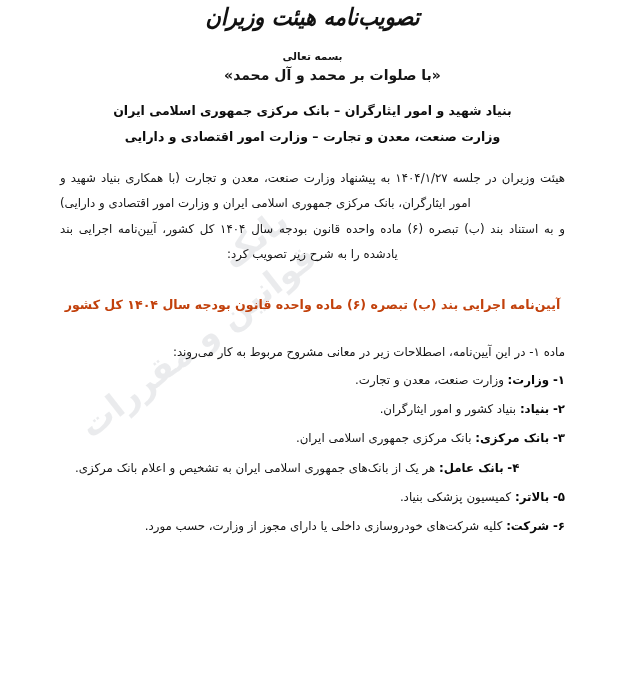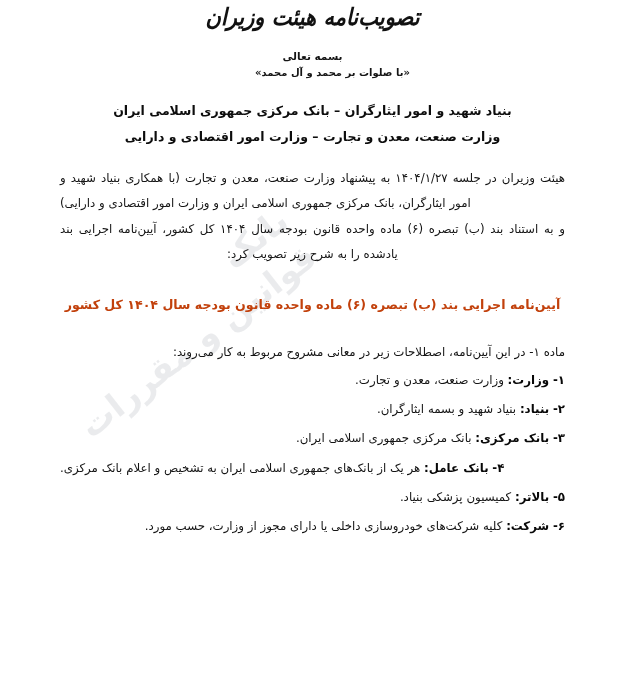--- a/index.html
+++ b/index.html
@@ -69,21 +69,21 @@
     right: 0;
     text-align: center;
     line-height: 1.55;
   }
   .invocation .basmala {
     font-size: 10.5px;
     font-weight: 700;
     color: #151515;
   }
   .invocation .salawat {
-    font-size: 10px;
+    font-size: 14px;
     font-weight: 700;
     color: #151515;
     margin-top: 1px;
     padding-left: 40px;
   }
 
   
   .addressees {
     position: absolute;
     top: 98px;
@@ -130,21 +130,21 @@
     color: #c2410c;
     line-height: 1.8;
   }
 
   
   .article-1  { top: 340px; }
 
   .deflist {
     position: absolute;
     right: 60px;
-    left: 60px;
+    left: 75px;
     top: 368px;
   }
   .defitem {
     font-size: 11.8px;
     line-height: 2.18;
     text-align: justify;
     text-align-last: right;
     color: #141414;
     margin-bottom: 3.5px;
   }
@@ -198,21 +198,21 @@
 
       <div class="defitem">
         <span class="num">۱-</span>
         <span class="lbl">وزارت:</span>
         <span>وزارت صنعت، معدن و تجارت.</span>
       </div>
 
       <div class="defitem">
         <span class="num">۲-</span>
         <span class="lbl">بنیاد:</span>
-        <span>بنیاد شهید و بسمه ایثارگران.</span>
+        <span>بنیاد کشور و امور ایثارگران.</span>
       </div>
 
       <div class="defitem">
         <span class="num">۳-</span>
         <span class="lbl">بانک مرکزی:</span>
         <span>بانک مرکزی جمهوری اسلامی ایران.</span>
       </div>
 
       <div class="defitem wrap-left">
         <span class="num stretch">۴-</span>

